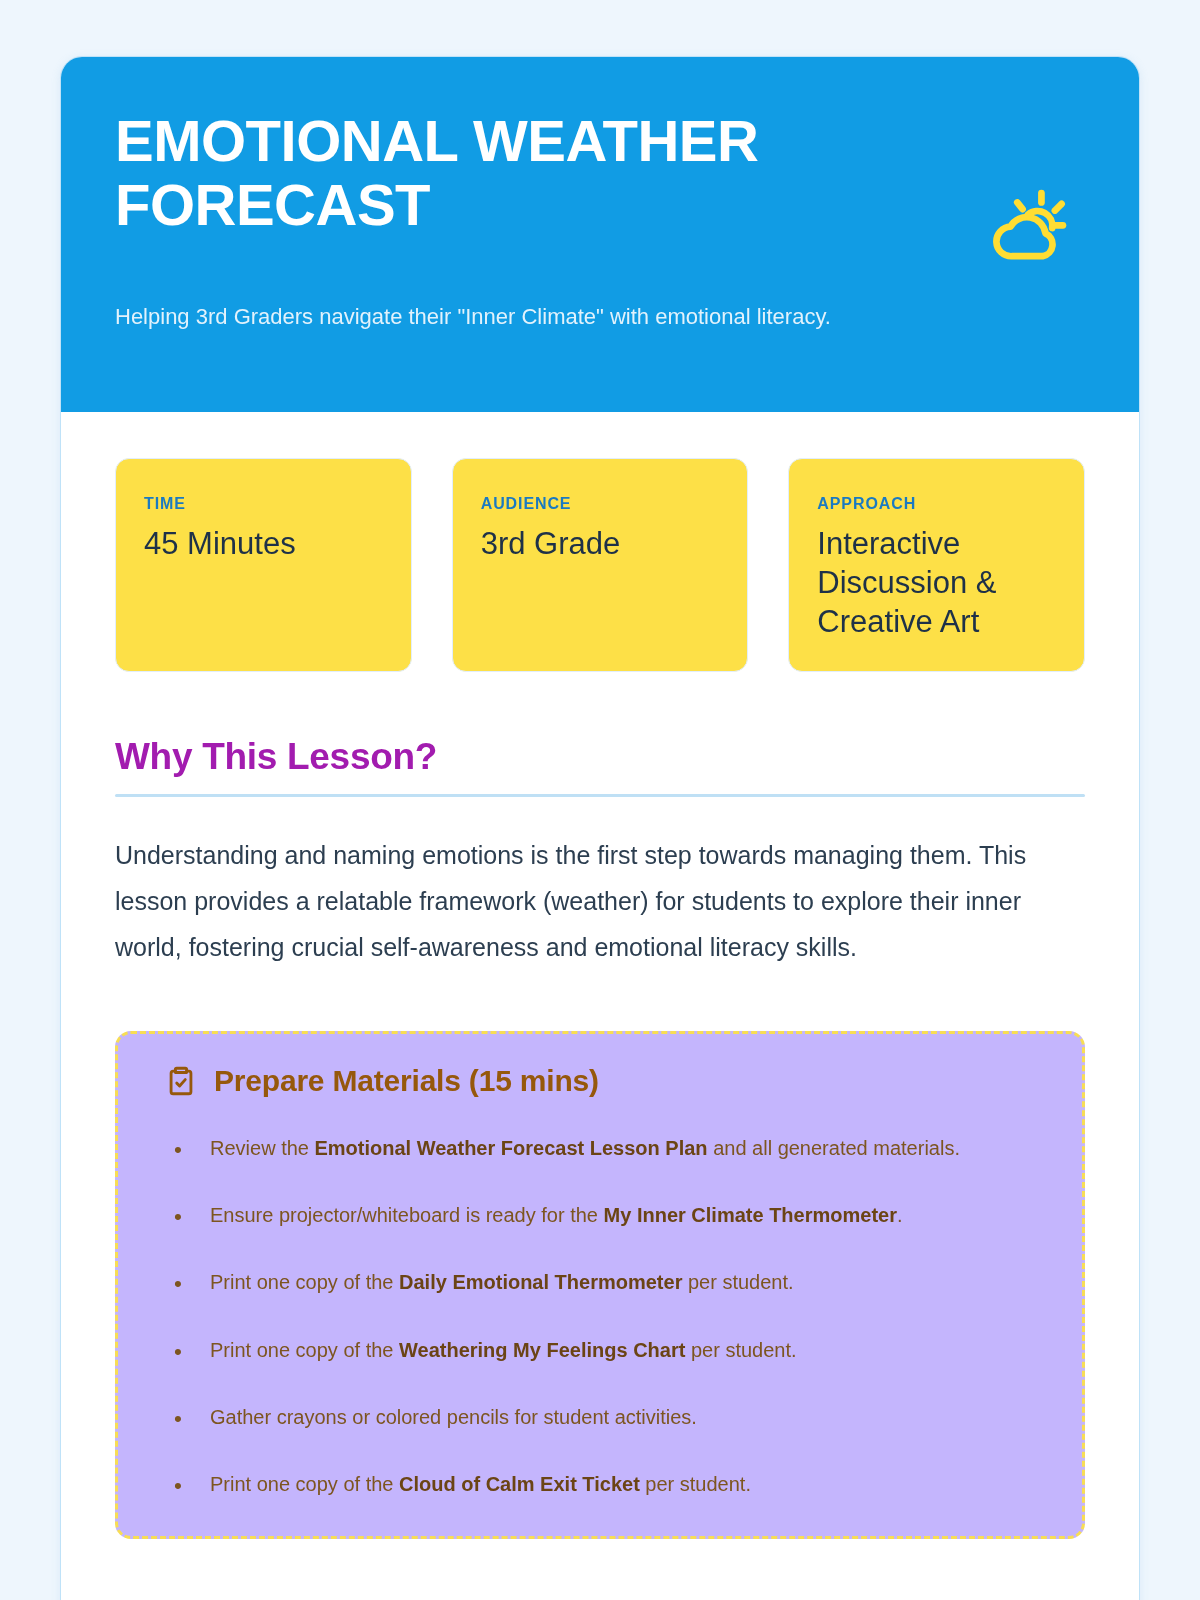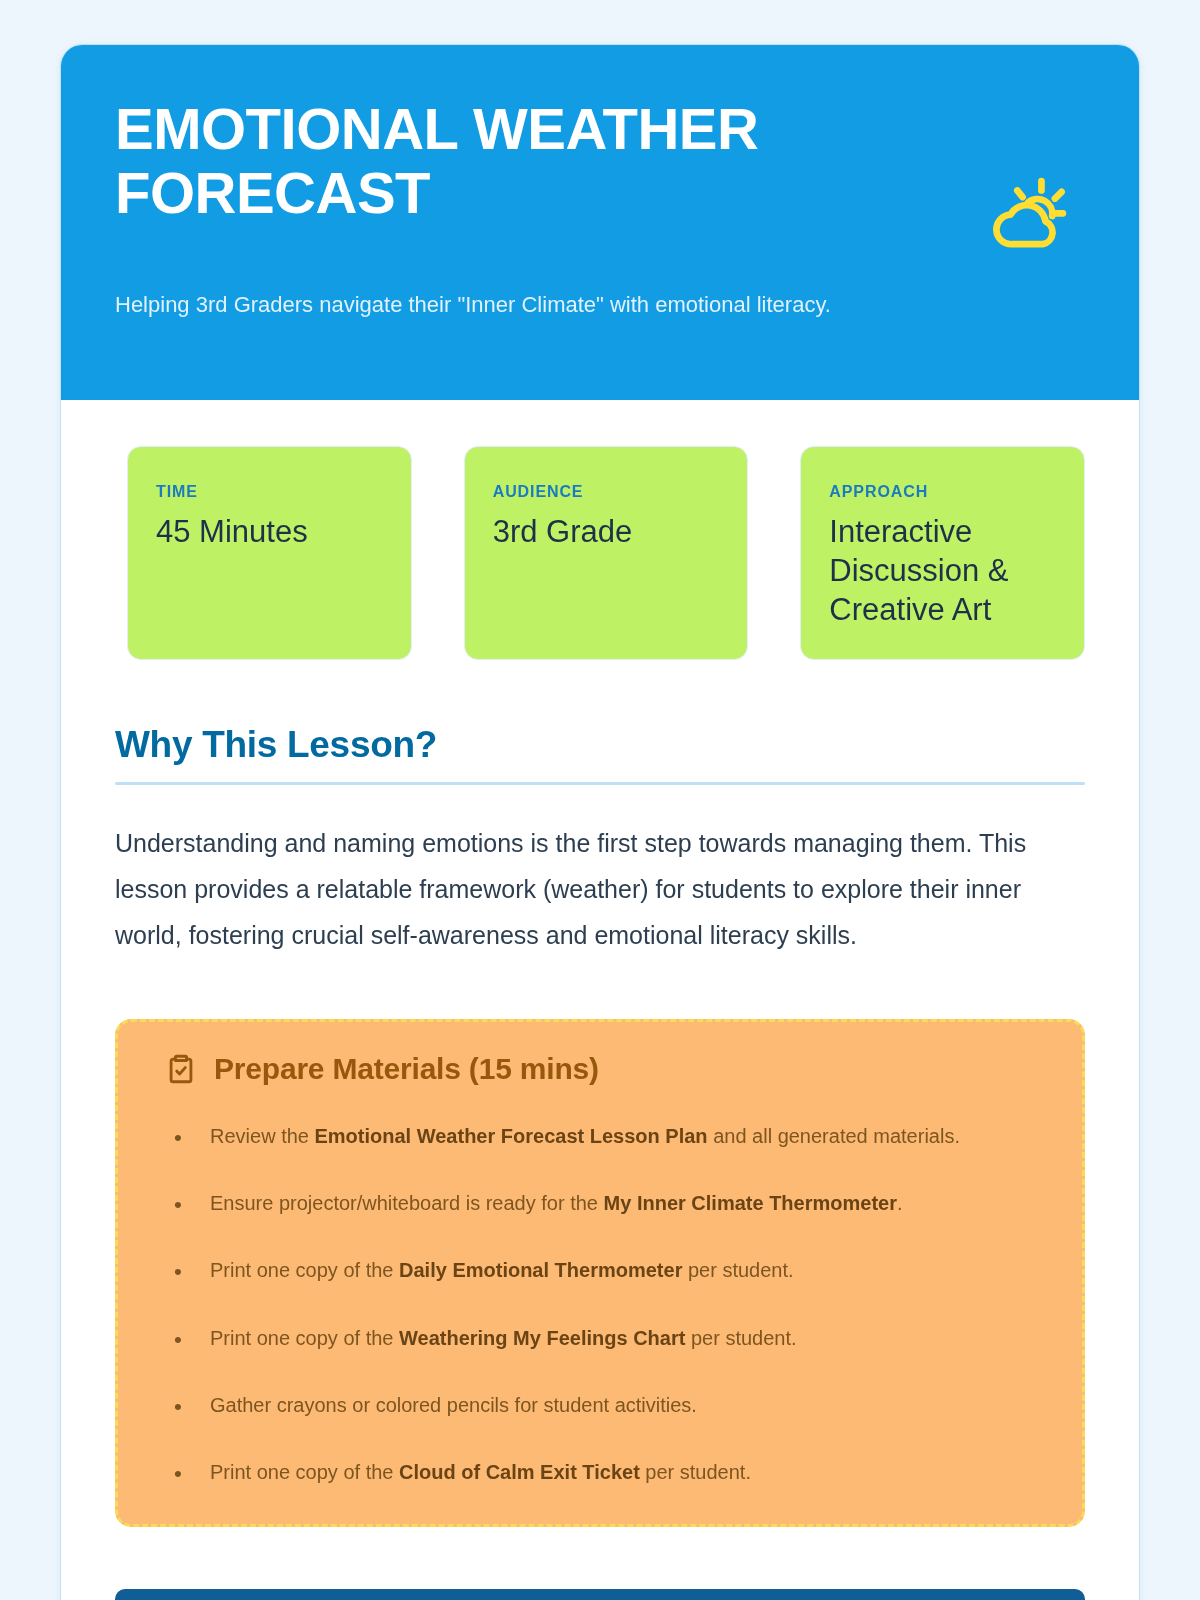--- a/index.html
+++ b/index.html
@@ -14,21 +14,21 @@
   body {
     background: #eef6fd;
     font-family: "Liberation Sans", sans-serif;
     -webkit-font-smoothing: antialiased;
   }
 
   
   .page {
     width: 968px;
     height: 1600px;
-    padding: 44px 60px 0 60px;
+    padding: 56px 60px 0 60px;
     position: relative;
   }
 
   .doc-card {
     width: 1080px;
     background: #ffffff;
     border: 1px solid #bfe2f8;
     border-radius: 22px;
     overflow: hidden;
     box-shadow: 0 2px 10px rgba(120, 175, 215, 0.16);
@@ -77,26 +77,25 @@
 
   
   .meta-row {
     display: flex;
     gap: 40px;
     align-items: stretch;
   }
 
   .meta-card {
     flex: 1 1 0;
-    background: #bef264;
+    background: #fde047;
     border: 1px solid #e2eefb;
     border-radius: 14px;
     padding: 36px 28px 30px 28px;
     min-height: 200px;
-    margin-left: 12px;
   }
 
   .meta-label {
     color: #1a7ac2;
     font-size: 16px;
     font-weight: 700;
     letter-spacing: 0.9px;
     text-transform: uppercase;
     margin-bottom: 12px;
   }
@@ -105,21 +104,21 @@
     color: #1e3148;
     font-size: 31px;
     line-height: 1.25;
     font-weight: 400;
   }
 
   
   .section-block { margin-top: 64px; }
 
   .section-heading {
-    color: #0369a1;
+    color: #a21caf;
     font-size: 37px;
     font-weight: 800;
     letter-spacing: -0.3px;
     padding-bottom: 16px;
   }
 
   .section-rule {
     height: 3px;
     background: #bfe0f5;
     width: 100%;
@@ -130,21 +129,21 @@
     margin-top: 36px;
     color: #2c3e50;
     font-size: 25px;
     line-height: 1.83;
     font-weight: 400;
   }
 
   
   .callout {
     margin-top: 60px;
-    background: #fdba74;
+    background: #c4b5fd;
     border: 3px dashed #f7dd55;
     border-radius: 16px;
     padding: 30px 40px 34px 40px;
   }
 
   .callout-head {
     display: flex;
     align-items: center;
     gap: 16px;
     margin-bottom: 14px;

